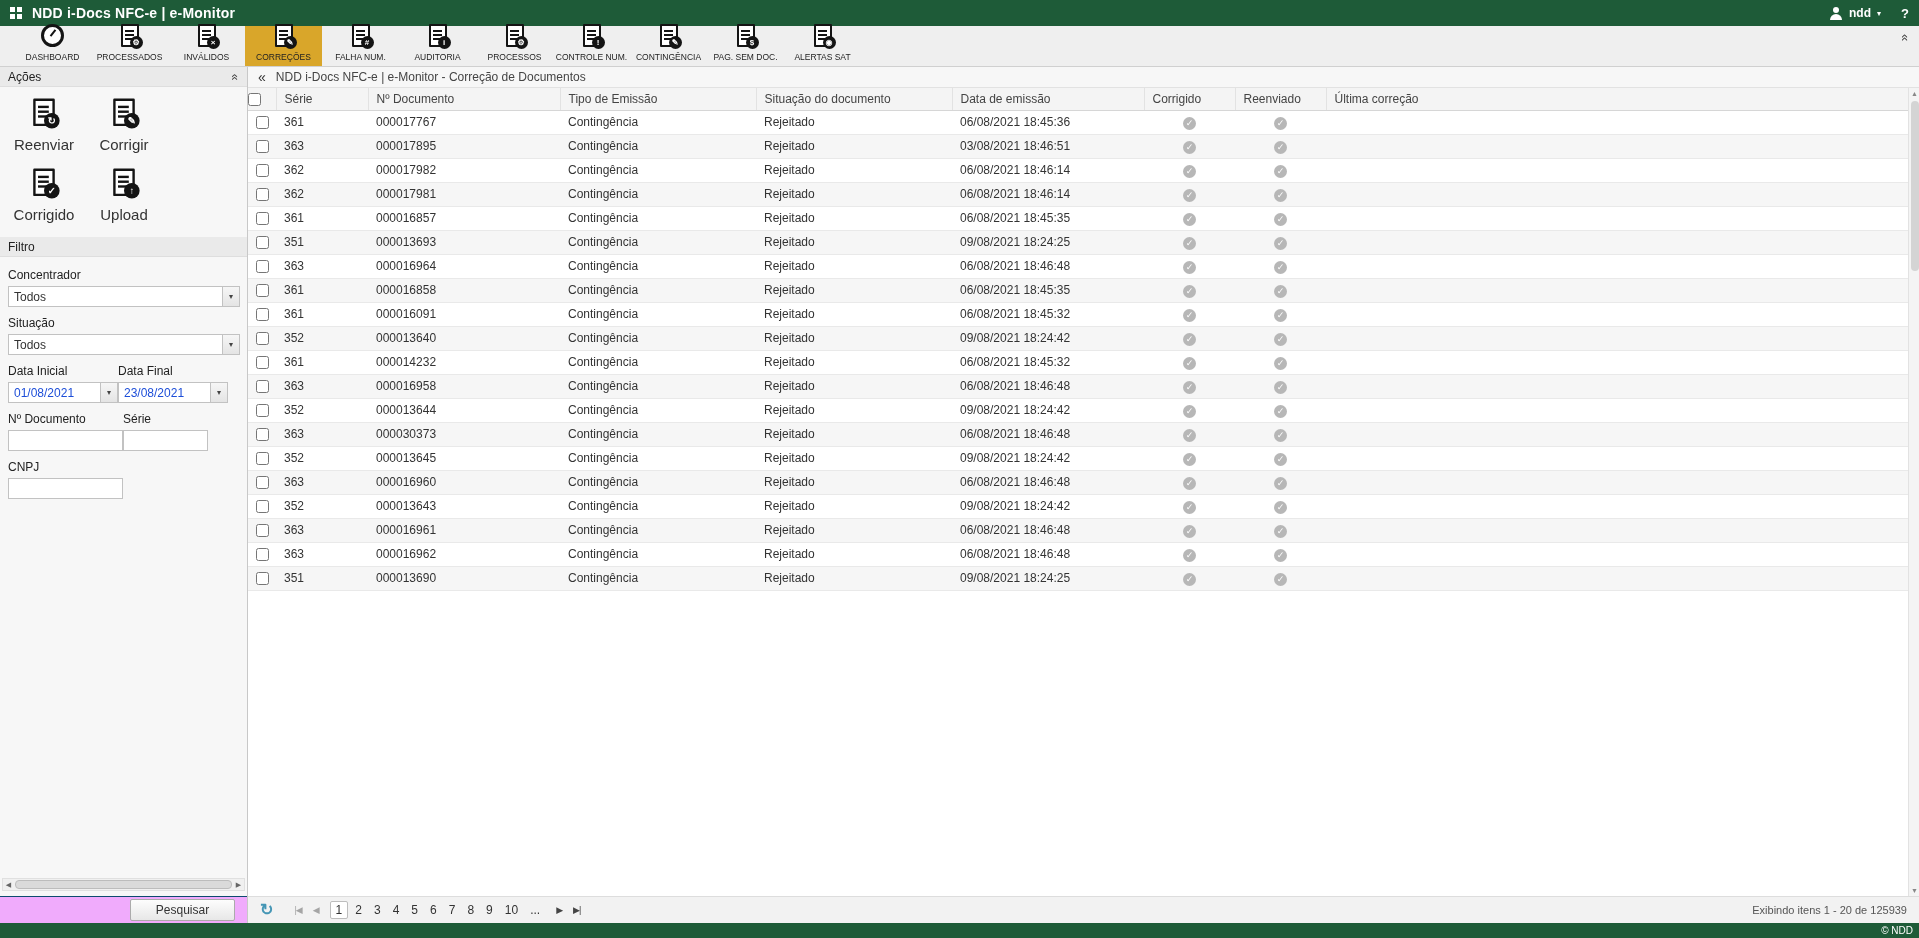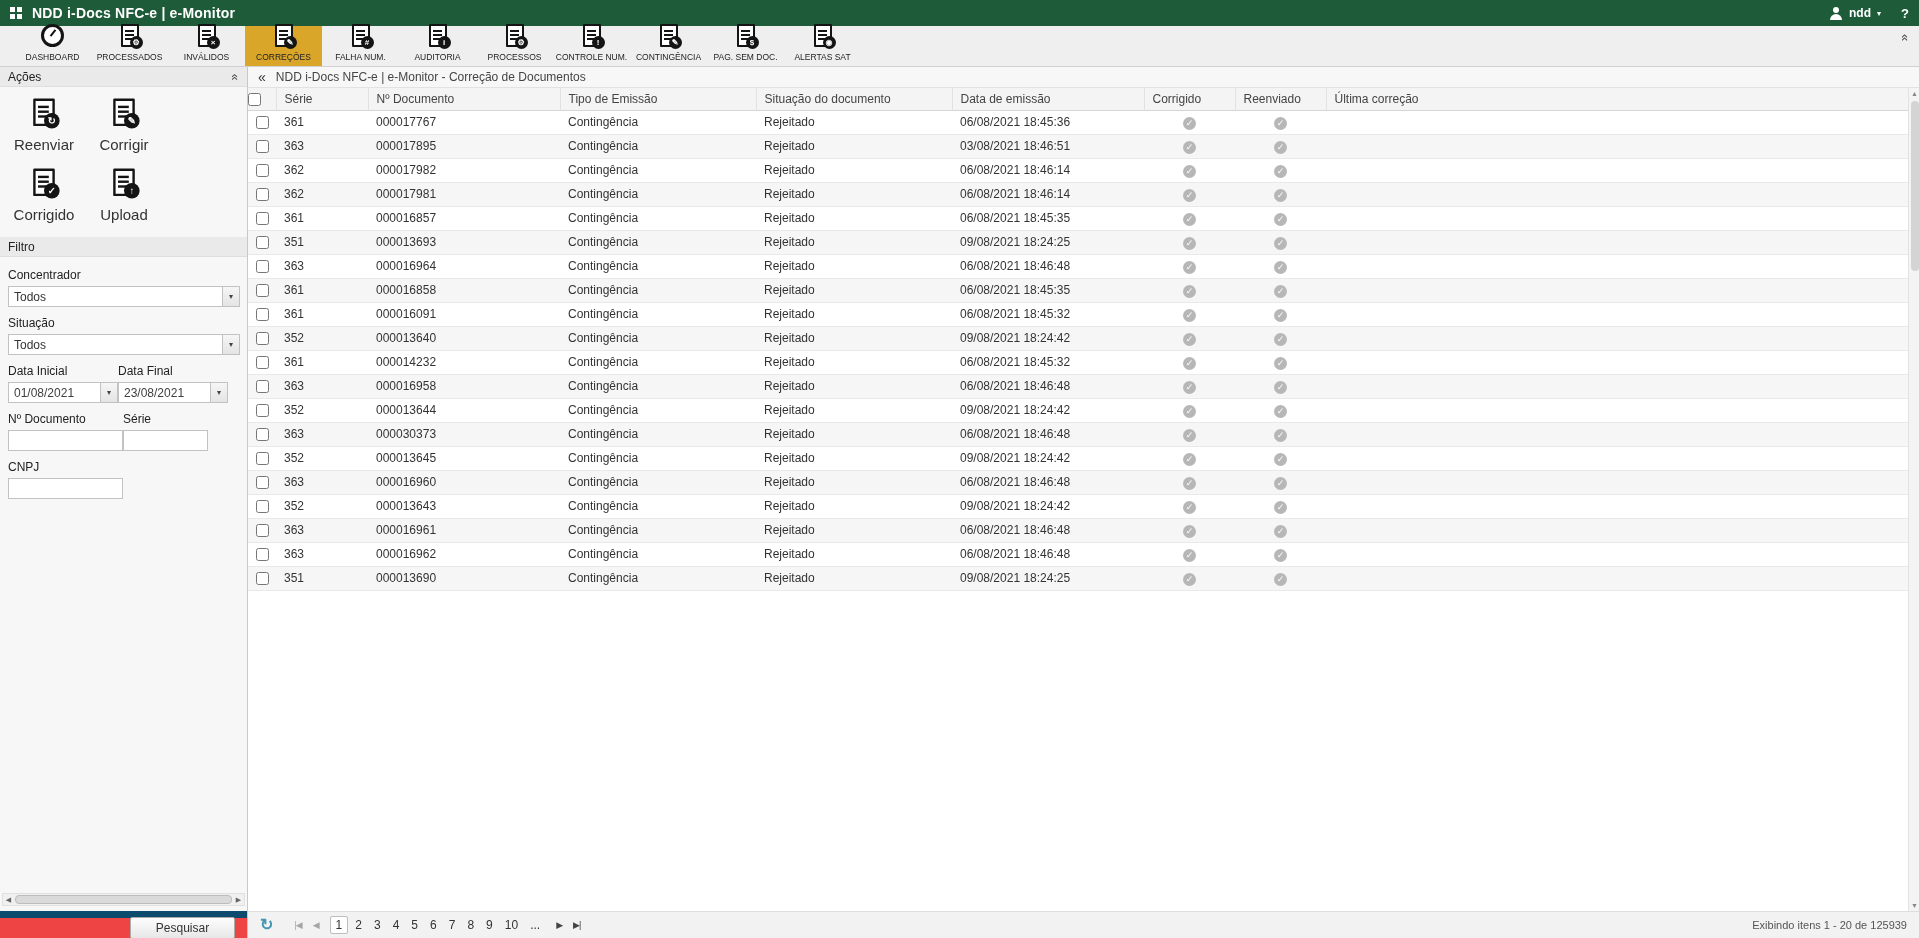--- a/index.html
+++ b/index.html
@@ -48,28 +48,28 @@
   .action-item .icon-wrap{transform:scale(1.2);margin:4px 0 10px;}
   .action-label{font-size:15px;color:#333;}
 
   .filter-form{padding:2px 8px 0;flex:1;min-height:0;overflow:hidden;}
   .f-label{font-size:12px;color:#222;margin:9px 0 4px;}
   .f-row{display:flex;}
   .f-col{display:flex;flex-direction:column;}
   .ddl{display:flex;height:21px;border:1px solid #c2c2c2;background:#fff;align-items:stretch;}
   .ddl-value{flex:1;font-size:12px;padding:3px 5px 0;color:#333;white-space:nowrap;overflow:hidden;}
   .ddl-btn{width:17px;background:linear-gradient(#f6f6f6,#e4e4e4);border-left:1px solid #c2c2c2;display:flex;align-items:center;justify-content:center;font-size:8px;color:#444;cursor:pointer;}
-  .ddl input{border:none;outline:none;flex:1;min-width:0;font-size:12px;padding:0 5px;font-family:inherit;color:#404040;background:transparent;}
+  .ddl input{border:none;outline:none;flex:1;min-width:0;font-size:12px;padding:0 5px;font-family:inherit;color:#1d4ed8;background:transparent;}
   .tin{height:21px;border:1px solid #c2c2c2;background:#fff;font-size:12px;padding:0 5px;font-family:inherit;color:#333;outline:none;}
   .w-full{width:232px;} .w-date{width:110px;} .w-doc{width:115px;} .w-serie{width:85px;}
 
   .sidebar-hscroll{height:13px;flex:0 0 13px;margin:0 2px 5px;background:#f0f0f0;display:flex;align-items:center;border:1px solid #e0e0e0;}
   .hs-arrow{font-size:7px;color:#666;width:11px;text-align:center;cursor:pointer;}
   .hs-thumb{height:9px;background:#dadada;border:1px solid #bcbcbc;border-radius:4px;flex:1;margin:0 1px;cursor:grab;}
-  .sidebar-footer{height:27px;flex:0 0 27px;background:#ef4444;border-top:7px solid #0c4a6e;display:flex;align-items:center;justify-content:flex-end;padding-right:12px;}
+  .sidebar-footer{height:27px;flex:0 0 27px;background:#f0abfc;border-top:1px solid #0c4a6e;display:flex;align-items:center;justify-content:flex-end;padding-right:12px;}
   .search-btn{width:105px;height:22px;font-size:12px;color:#333;background:linear-gradient(#fdfdfd,#e7e7e7);border:1px solid #ababab;border-radius:2px;cursor:pointer;font-family:inherit;}
 
   
   .main{flex:1;display:flex;flex-direction:column;min-width:0;background:#fff;min-height:0;}
   .breadcrumb-bar{height:21px;flex:0 0 21px;background:#f7f7f7;border-bottom:1px solid #e2e2e2;display:flex;align-items:center;gap:10px;padding:0 10px;font-size:12px;color:#444;}
   .collapse-left{font-size:14px;color:#333;cursor:pointer;line-height:1;}
   .grid-area{flex:1;position:relative;overflow:hidden;min-height:0;}
   table.grid{border-collapse:collapse;table-layout:fixed;width:calc(100% - 11px);}
   .grid th{height:22px;background:#f4f4f4;border-bottom:1px solid #d6d6d6;border-right:1px solid #e2e2e2;font-size:12px;font-weight:normal;color:#444;text-align:left;padding:0 8px;overflow:hidden;white-space:nowrap;}
   .grid th:last-child{border-right:none;}
@@ -534,13 +534,16 @@
             <span class="pg-num">10</span>
             <span class="pg-num">...</span>
           </span>
         <span class="pg-arrow enabled">▶</span>
         <span class="pg-arrow enabled">▶|</span>
         <span class="pg-status">Exibindo itens 1 - 20 de 125939</span>
       </div>
     </main>
   </div>
 
+  <footer class="statusbar">
+    <span>© NDD</span>
+  </footer>
 </div>
 
 </body></html>

